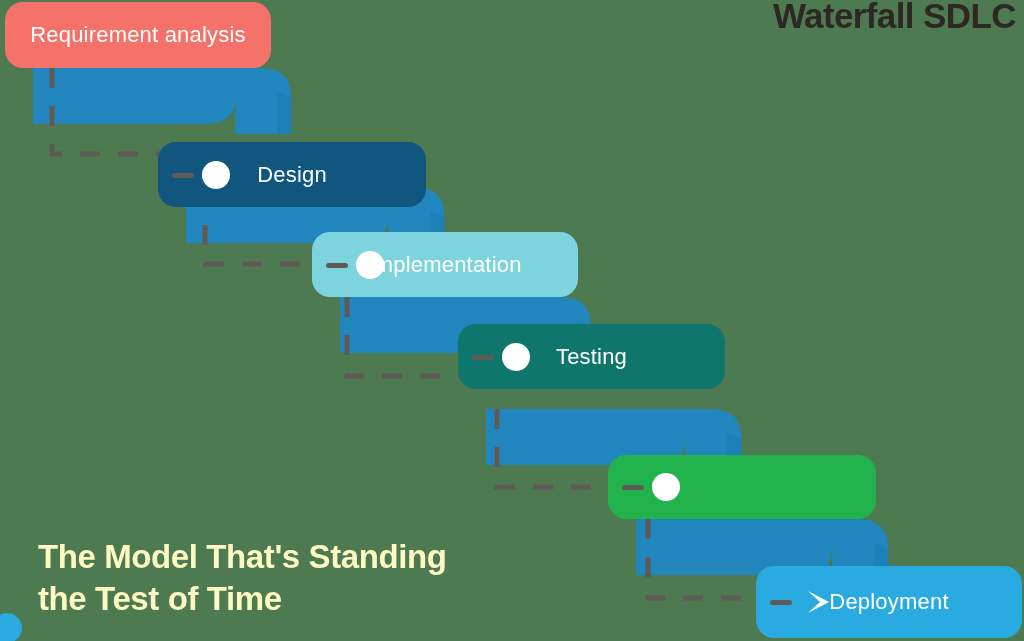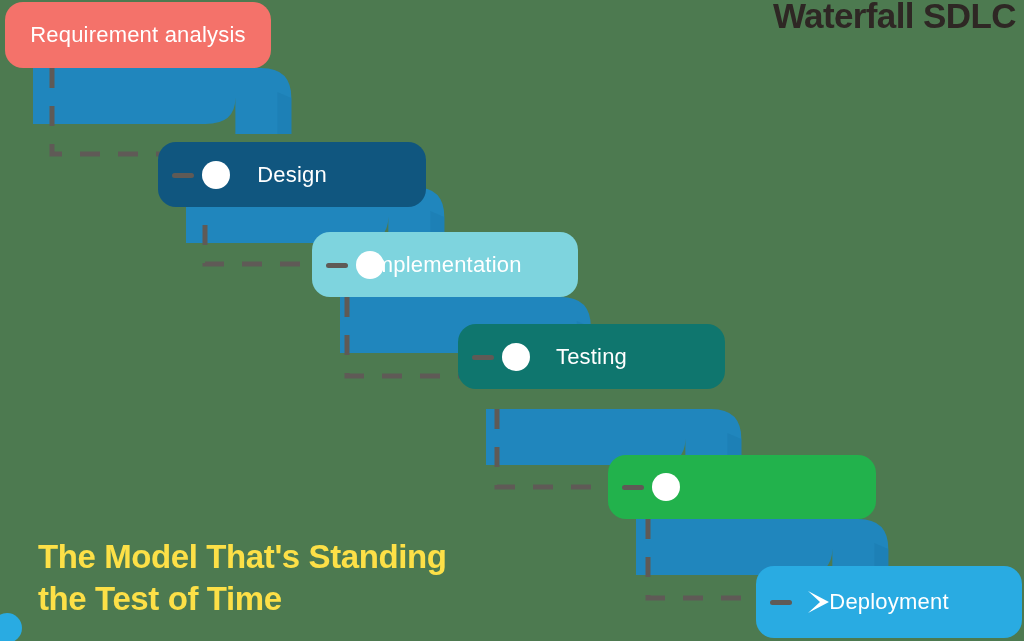--- a/index.html
+++ b/index.html
@@ -82,21 +82,21 @@
     font-size: 35px;
     font-weight: bold;
     letter-spacing: -0.6px;
     white-space: nowrap;
   }
   #headline {
     position: absolute;
     left: 38px;
     top: 536px;
     z-index: 5;
-    color: #fde047;
+    color: #fef9c3;
     font-size: 33px;
     font-weight: bold;
     line-height: 1.28;
     letter-spacing: -0.4px;
     white-space: pre-line;
   }
   #corner-dot {
     position: absolute;
     left: -8px;
     top: 613px;

